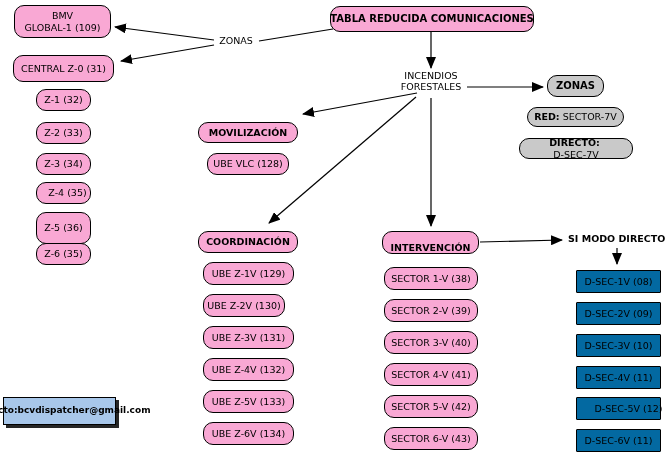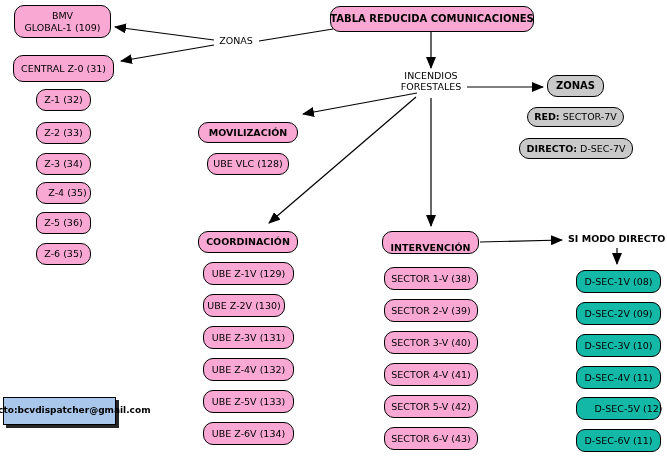--- a/index.html
+++ b/index.html
@@ -8,21 +8,21 @@
     font-family:"DejaVu Sans","Liberation Sans",sans-serif;color:#000;overflow:hidden;
   }
   svg.wires{position:absolute;left:0;top:0;width:667px;height:457px;pointer-events:none;}
   .node{
     position:absolute;box-sizing:border-box;border:1.4px solid #000;border-radius:10px;
     background:#f9a8d4;display:flex;flex-direction:column;align-items:center;justify-content:center;
     font-size:9.5px;line-height:1.18;text-align:center;white-space:nowrap;
   }
   .bold{font-weight:bold;}
   .gray{background:#c9c9c9;}
-  .orange{background:#14b8a6;border-radius:9px;}
+  .orange{background:#0369a1;border-radius:1px;}
   .plain{position:absolute;font-size:9.5px;line-height:1.15;text-align:center;white-space:nowrap;}
   .kv b{margin-right:3px;}
   .contact{
     position:absolute;left:3px;top:397px;width:113px;height:28px;box-sizing:border-box;
     background:#a8c7ea;border:1.6px solid #000;box-shadow:3px 3px 0 rgba(0,0,0,0.85);
     display:flex;flex-direction:row;align-items:center;justify-content:center;
     font-size:9px;line-height:1.25;white-space:nowrap;font-weight:bold;
   }
 </style>
 </head>
@@ -70,40 +70,40 @@
     </div>
   <div class="node" style="left:36px;top:122px;width:55px;height:22px;">
       <span>Z-2 (33)</span>
     </div>
   <div class="node" style="left:36px;top:153px;width:55px;height:22px;">
       <span>Z-3 (34)</span>
     </div>
   <div class="node" style="left:36px;top:182px;width:55px;height:22px;padding-left:8px;">
       <span>Z-4 (35)</span>
     </div>
-  <div class="node" style="left:36px;top:212px;width:55px;height:22px;border-radius:8px;">
+  <div class="node" style="left:36px;top:212px;width:55px;height:32px;">
       <span>Z-5 (36)</span>
     </div>
   <div class="node" style="left:36px;top:243px;width:55px;height:22px;">
       <span>Z-6 (35)</span>
     </div>
 
   <div class="plain" style="left:394px;top:71px;width:74px;">
     <span>INCENDIOS</span><br>
     <span>FORESTALES</span>
   </div>
 
   <div class="node gray bold" style="left:547px;top:75px;width:57px;height:22px;font-size:10px;">
     <span>ZONAS</span>
   </div>
   <div class="node gray kv" style="left:527px;top:107px;width:97px;height:20px;flex-direction:row;">
     <b>RED:</b>
       <span>SECTOR-7V</span>
   </div>
-  <div class="node gray kv" style="left:519px;top:138px;width:114px;height:21px;flex-direction:row;">
+  <div class="node gray kv" style="left:519px;top:138px;width:114px;height:21px;flex-direction:column;">
     <b>DIRECTO:</b>
       <span>D-SEC-7V</span>
   </div>
 
   <div class="node bold" style="left:198px;top:122px;width:100px;height:21px;">
     <span>MOVILIZACIÓN</span>
   </div>
   <div class="node" style="left:207px;top:153px;width:82px;height:22px;">
     <span>UBE VLC (128)</span>
   </div>

